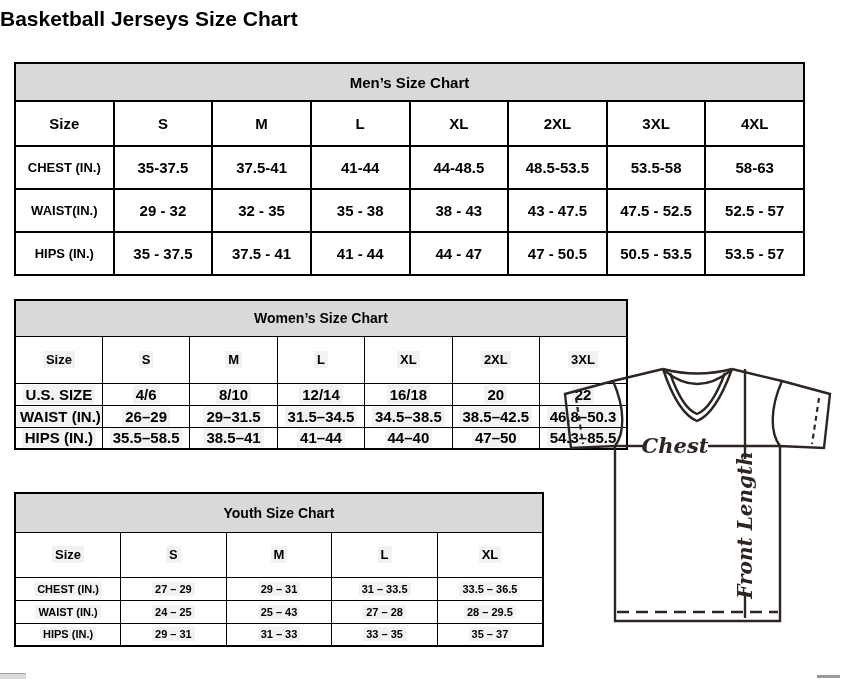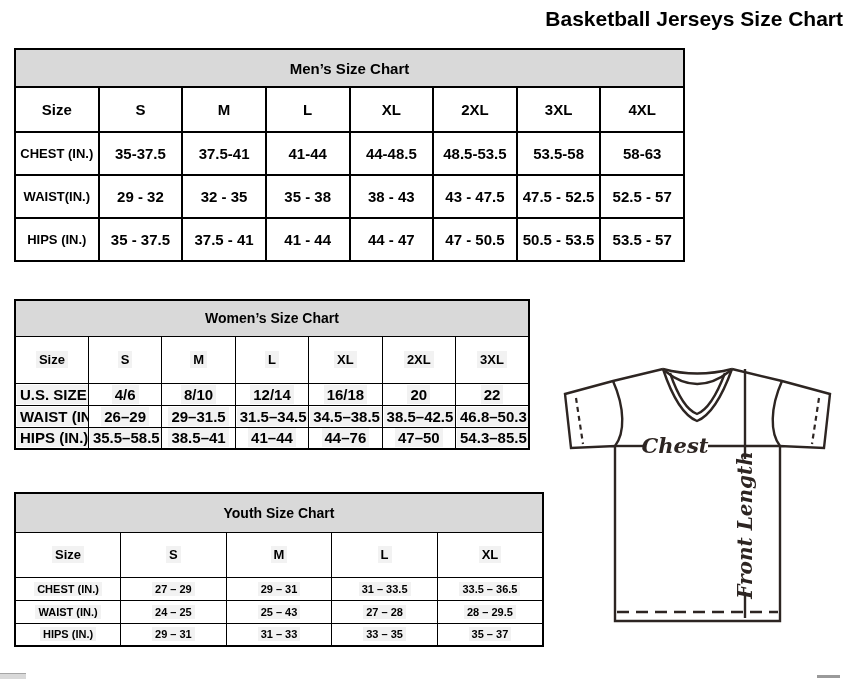--- a/index.html
+++ b/index.html
@@ -6,46 +6,46 @@
   body{
     position:relative;
     width:843px;height:679px;
     background:#ffffff;
     font-family:"Liberation Sans", sans-serif;
     color:#000;
     overflow:hidden;
   }
   .page-title{
     position:absolute;left:0;right:0;top:7px;
-    text-align:right;
+    text-align:left;
     font-size:21px;font-weight:bold;
   }
   table.tbl{
     position:absolute;
     border-collapse:collapse;
     table-layout:fixed;
     background:#fff;
     font-weight:bold;
     border:2px solid #000;
   }
   table.tbl td{
     text-align:center;vertical-align:middle;
     overflow:hidden;white-space:nowrap;
   }
   td.band{background:#d9d9d9;}
   
-  .men{left:14px;top:48px;width:671px;font-size:15px;padding-left:44px;}
+  .men{left:14px;top:62px;width:791px;font-size:15px;padding-left:44px;}
   .men td{border:2px solid #000;}
   .men .band-row{height:38px;}
   .men .size-row{height:45px;}
   .men .data-row{height:43px;}
   .men .size-row td:first-child{width:118px;}
   .men .rowlabel{font-size:13px;}
   
-  .women{left:14px;top:299px;width:516px;font-size:13px;}
+  .women{left:14px;top:299px;width:614px;font-size:13px;}
   .women td{border:1px solid #000;}
   .women .band-row{height:36px;}
   .women .size-row{height:47px;}
   .women .data-row{height:22px;font-size:15px;}
   .women .size-row td:first-child{width:98px;}
   .women .band{font-size:14px;}
   
   .youth{left:14px;top:492px;width:530px;font-size:13px;}
   .youth td{border:1px solid #000;}
   .youth .band-row{height:39px;}
@@ -149,21 +149,21 @@
         <td><span class="run">31.5–34.5</span></td>
         <td><span class="run">34.5–38.5</span></td>
         <td><span class="run">38.5–42.5</span></td>
         <td><span class="run">46.8–50.3</span></td>
       </tr>
       <tr class="data-row">
         <td class="rowlabel"><span class="run">HIPS (IN.)</span></td>
         <td><span class="run">35.5–58.5</span></td>
         <td><span class="run">38.5–41</span></td>
         <td><span class="run">41–44</span></td>
-        <td><span class="run">44–76</span></td>
+        <td><span class="run">44–40</span></td>
         <td><span class="run">47–50</span></td>
         <td><span class="run">54.3–85.5</span></td>
       </tr>
     </tbody>
   </table>
 
 <table class="tbl youth" data-shaded="true">
     <tbody>
       <tr class="band-row">
         <td class="band" colspan="5">Youth Size Chart</td>

